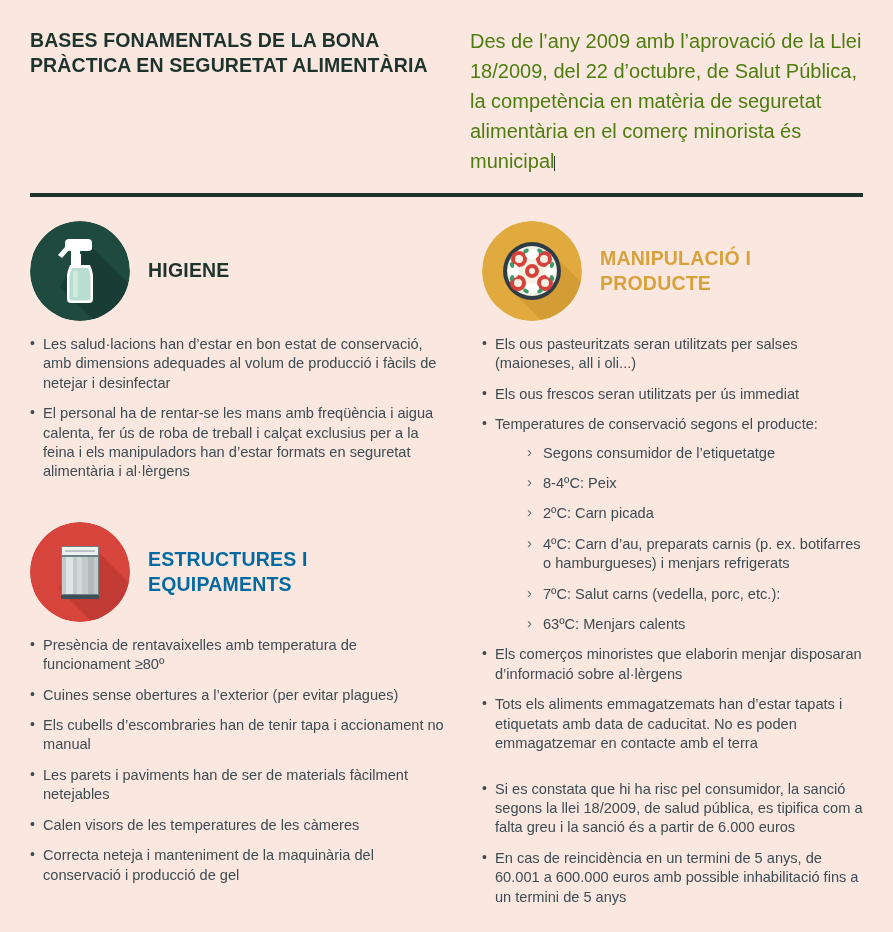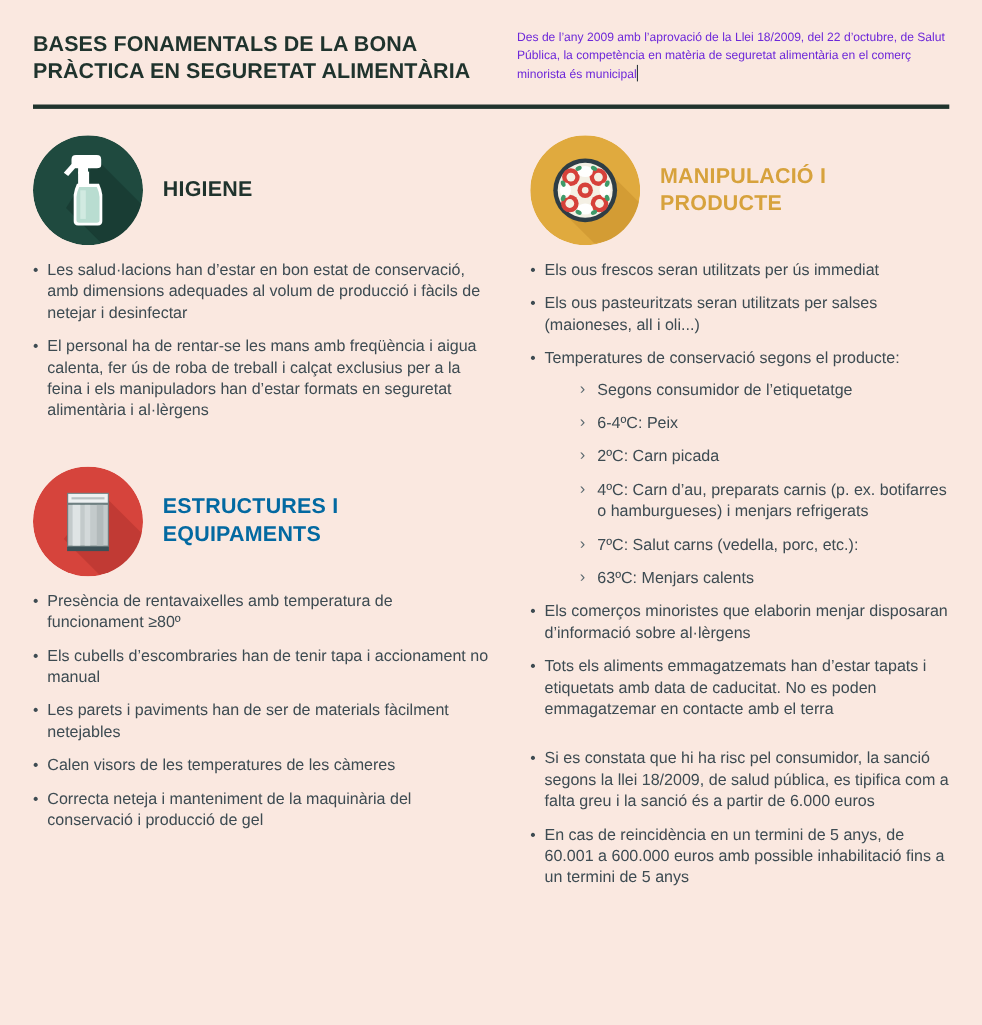--- a/index.html
+++ b/index.html
@@ -35,23 +35,23 @@
     font-size: 19.5px;
     font-weight: bold;
     line-height: 1.28;
     letter-spacing: 0.1px;
     color: #1f332d;
     text-transform: uppercase;
     padding-top: 4px;
   }
   .header-intro {
     flex: 1 1 auto;
-    font-size: 11px;
+    font-size: 20px;
     line-height: 1.5;
-    color: #6d28d9;
+    color: #4d7c0f;
     padding-top: 2px;
     position: relative;
   }
   .caret {
     display: inline-block;
     width: 1px;
     height: 15px;
     background: #2d3a40;
     vertical-align: -3px;
     margin-left: 0px;
@@ -195,20 +195,21 @@
               <rect x="36" y="35" width="7" height="37" fill="#dfe4e5"></rect>
               <rect x="47" y="35" width="5" height="37" fill="#d3d9da"></rect>
               <rect x="58" y="35" width="6" height="37" fill="#b2babb"></rect>
               <rect x="31" y="73" width="38" height="4" fill="#3c5157"></rect>
             </svg>
           </div>
           <div class="section-title" style="color:#0369a1">ESTRUCTURES i EQUIPAMENTS</div>
         </div>
         <ul class="bullets">
           <li class="bullet">Presència de rentavaixelles amb temperatura de funcionament ≥80º</li>
+          <li class="bullet">Cuines sense obertures a l’exterior (per evitar plagues)</li>
           <li class="bullet">Els cubells d’escombraries han de tenir tapa i accionament no manual</li>
           <li class="bullet">Les parets i paviments han de ser de materials fàcilment netejables</li>
           <li class="bullet">Calen visors de les temperatures de les càmeres</li>
           <li class="bullet">Correcta neteja i manteniment de la maquinària del conservació i producció de gel</li>
         </ul>
       </div>
 
     </div>
 
     <div class="col col-right">
@@ -249,27 +250,27 @@
                 <ellipse cx="30" cy="57" rx="2" ry="3" transform="rotate(20 30 57)"></ellipse>
                 <ellipse cx="70" cy="57" rx="2" ry="3" transform="rotate(-20 70 57)"></ellipse>
                 <ellipse cx="44" cy="70" rx="3" ry="2" transform="rotate(30 44 70)"></ellipse>
                 <ellipse cx="58" cy="70" rx="3" ry="2" transform="rotate(-30 58 70)"></ellipse>
               </g>
             </svg>
           </div>
           <div class="section-title" style="color:#d7a23c">MANIPULACIÓ i PRODUCTE</div>
         </div>
         <ul class="bullets">
+          <li class="bullet">Els ous pasteuritzats seran utilitzats per salses (maioneses, all i oli...)</li>
           <li class="bullet">Els ous frescos seran utilitzats per ús immediat</li>
-          <li class="bullet">Els ous pasteuritzats seran utilitzats per salses (maioneses, all i oli...)</li>
           <li class="bullet">
             <span>Temperatures de conservació segons el producte:</span>
             <ul class="sublist">
               <li class="subbullet">Segons consumidor de l’etiquetatge</li>
-              <li class="subbullet">6-4ºC: Peix</li>
+              <li class="subbullet">8-4ºC: Peix</li>
               <li class="subbullet">2ºC: Carn picada</li>
               <li class="subbullet">4ºC: Carn d’au, preparats carnis (p. ex. botifarres o hamburgueses) i menjars refrigerats</li>
               <li class="subbullet">7ºC: Salut carns (vedella, porc, etc.):</li>
               <li class="subbullet">63ºC: Menjars calents</li>
             </ul>
           </li>
           <li class="bullet">Els comerços minoristes que elaborin menjar disposaran d’informació sobre al·lèrgens</li>
           <li class="bullet">Tots els aliments emmagatzemats han d’estar tapats i etiquetats amb data de caducitat. No es poden emmagatzemar en contacte amb el terra</li>
         </ul>
       </div>

